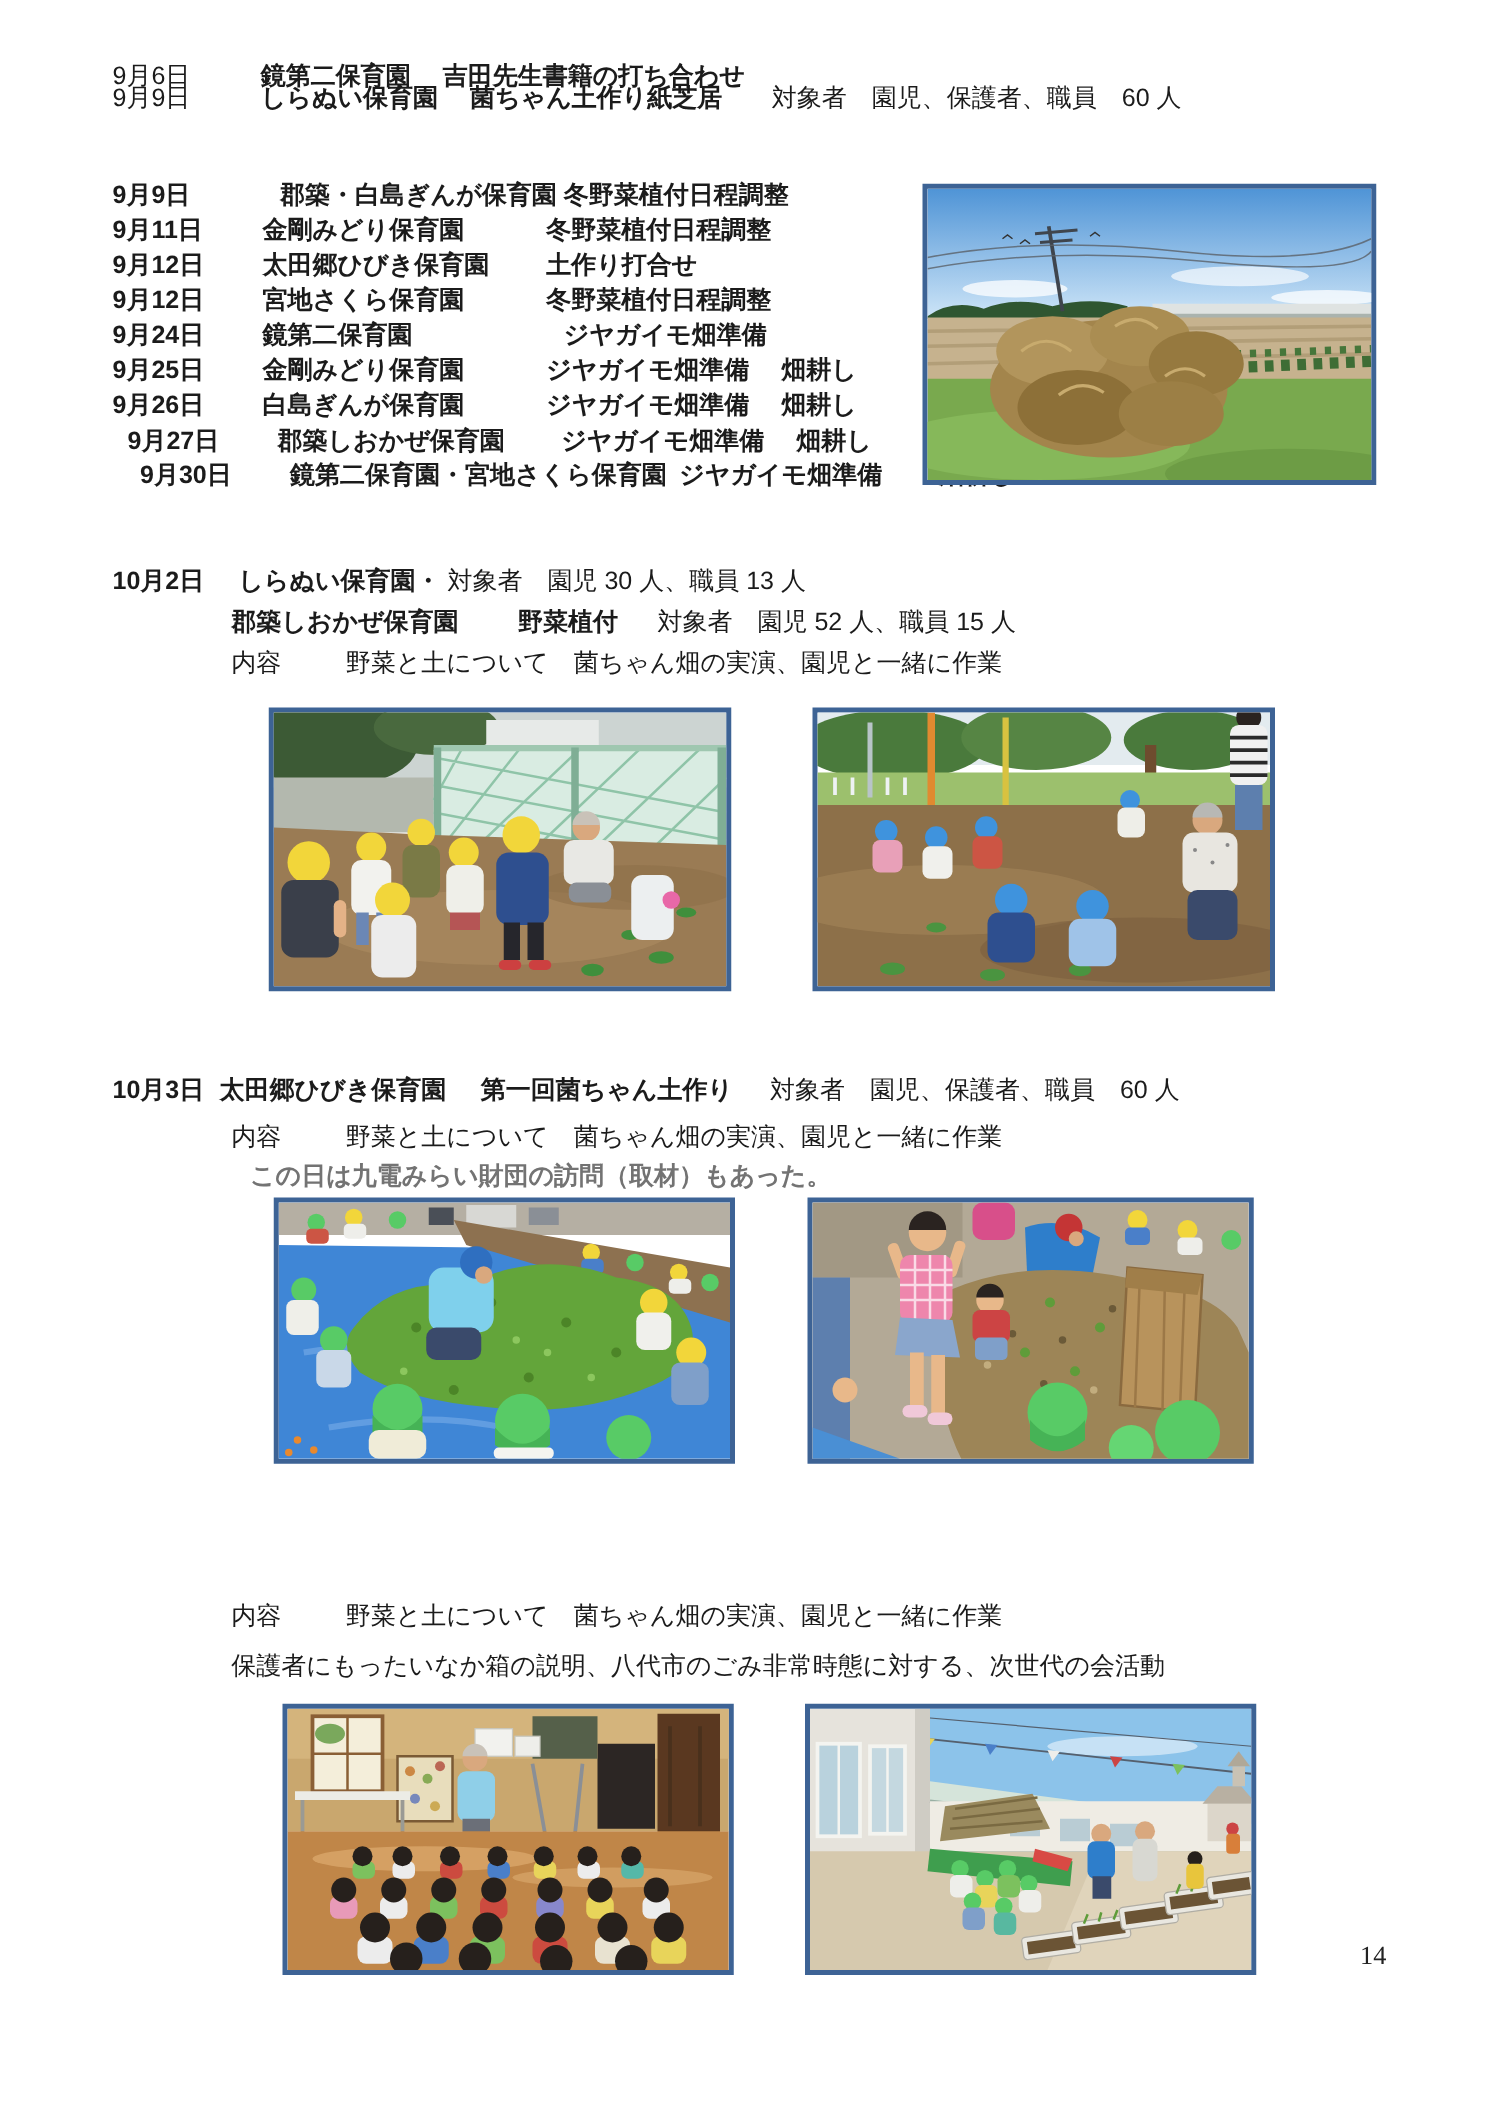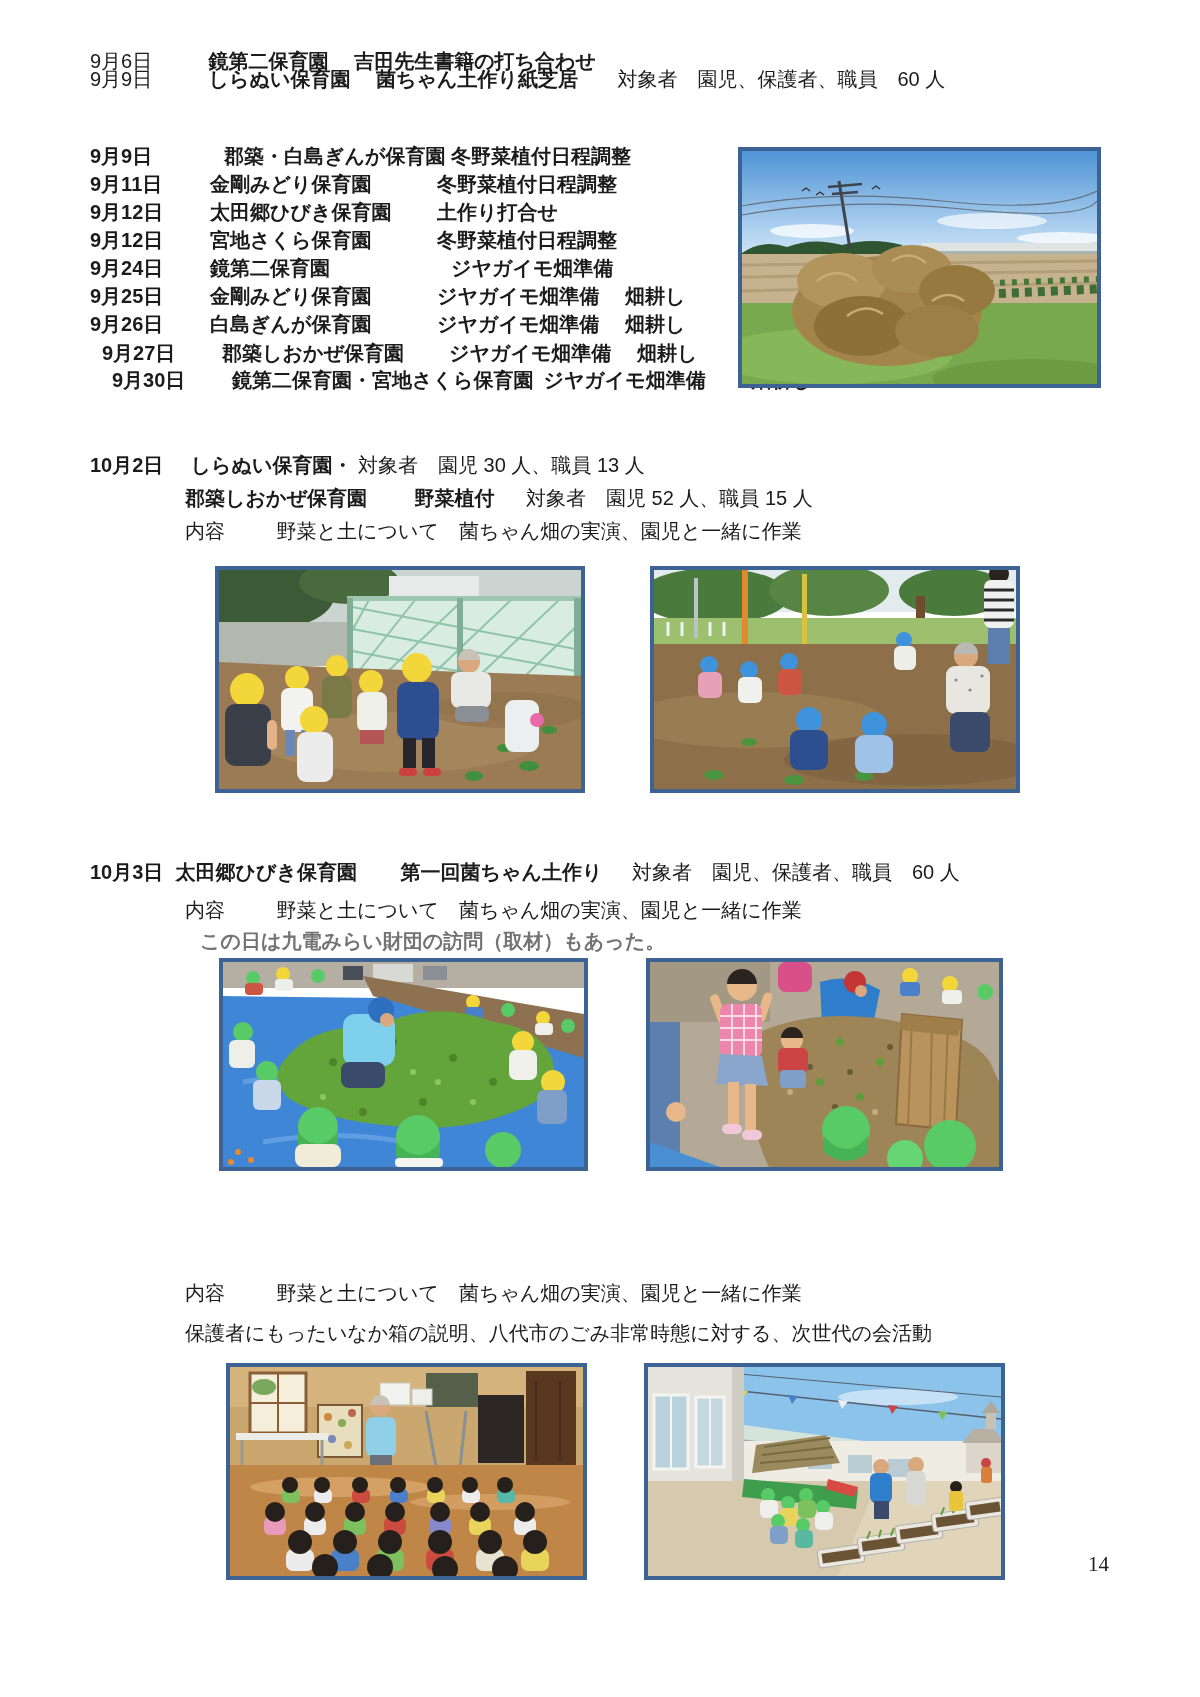--- a/index.html
+++ b/index.html
@@ -241,21 +241,21 @@
         <rect x="330" y="10" width="30" height="48" rx="7" fill="#f0f0f0"></rect>
         <path d="M330,20 h30 M330,30 h30 M330,40 h30 M330,50 h30" stroke="#2a2a2a" stroke-width="3"></path>
         <rect x="334" y="58" width="22" height="36" fill="#5d7fae"></rect>
       </g>
     </svg>
   </div>
 
   <div class="txt" style="left:90px;top:859px;">
     <span class="dcol80 b">10月3日</span>
     <span class="b">太田郷ひびき保育園</span>
-    <span class="b" style="margin-left:38px;">第一回菌ちゃん土作り</span>
+    <span class="b" style="margin-left:22px;">第一回菌ちゃん土作り</span>
     <span style="margin-left:24px;">対象者　園児、保護者、職員　60 人</span>
   </div>
   <div class="txt" style="left:185px;top:897px;">
     <span>内容</span>
     <span style="margin-left:46px;">野菜と土について　菌ちゃん畑の実演、園児と一緒に作業</span>
   </div>
   <div class="txt red" style="left:200px;top:928px;">この日は九電みらい財団の訪問（取材）もあった。</div>
 
   <div class="photo" style="left:219px;top:958px;width:369px;height:213px;">
     <svg viewBox="0 0 361 205" preserveAspectRatio="none">

